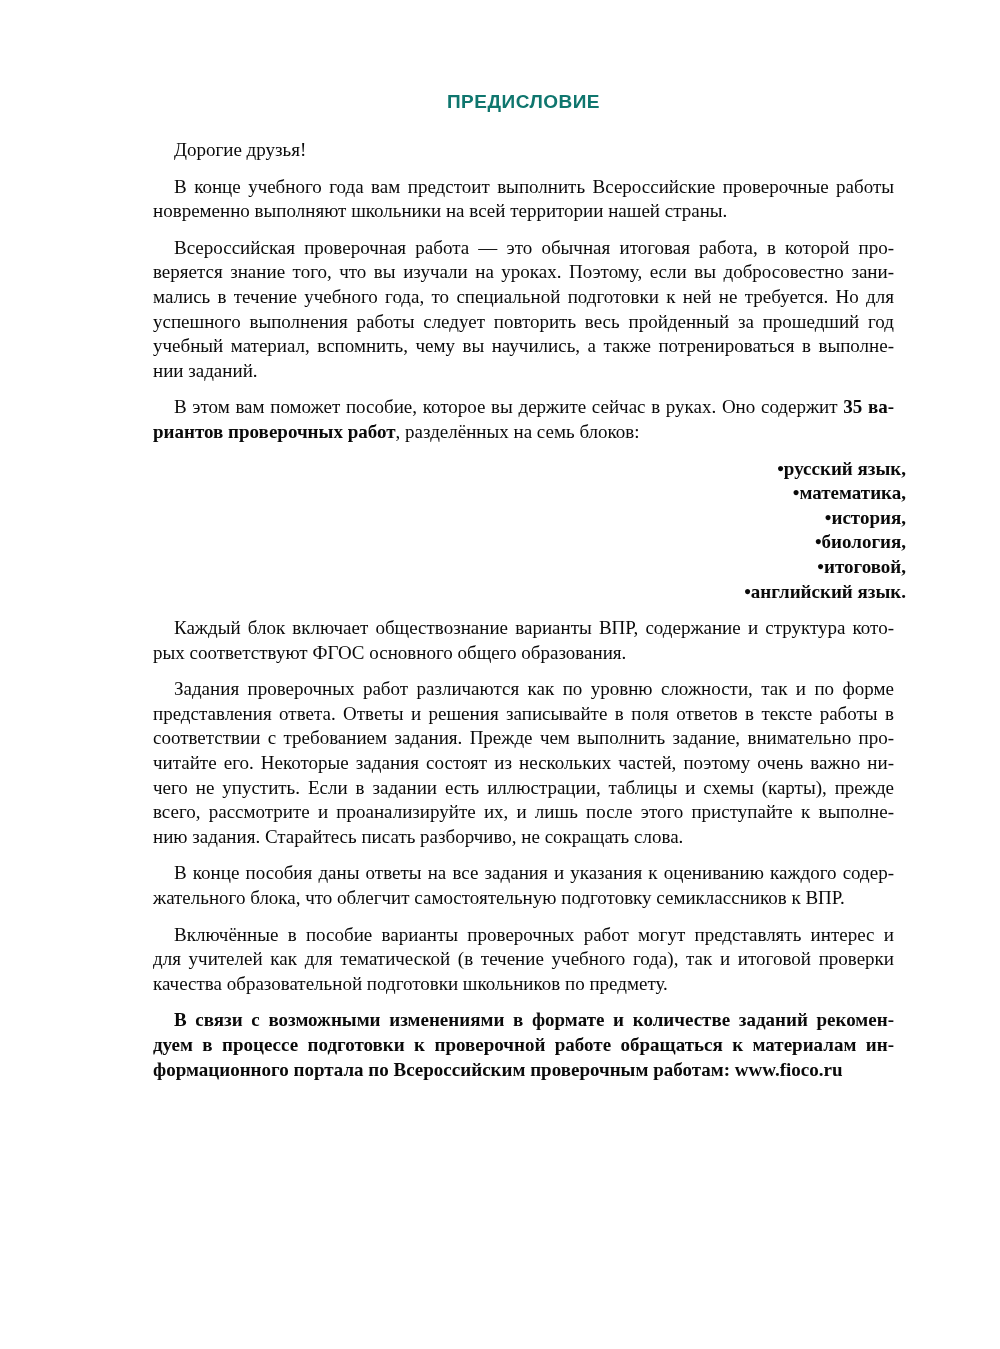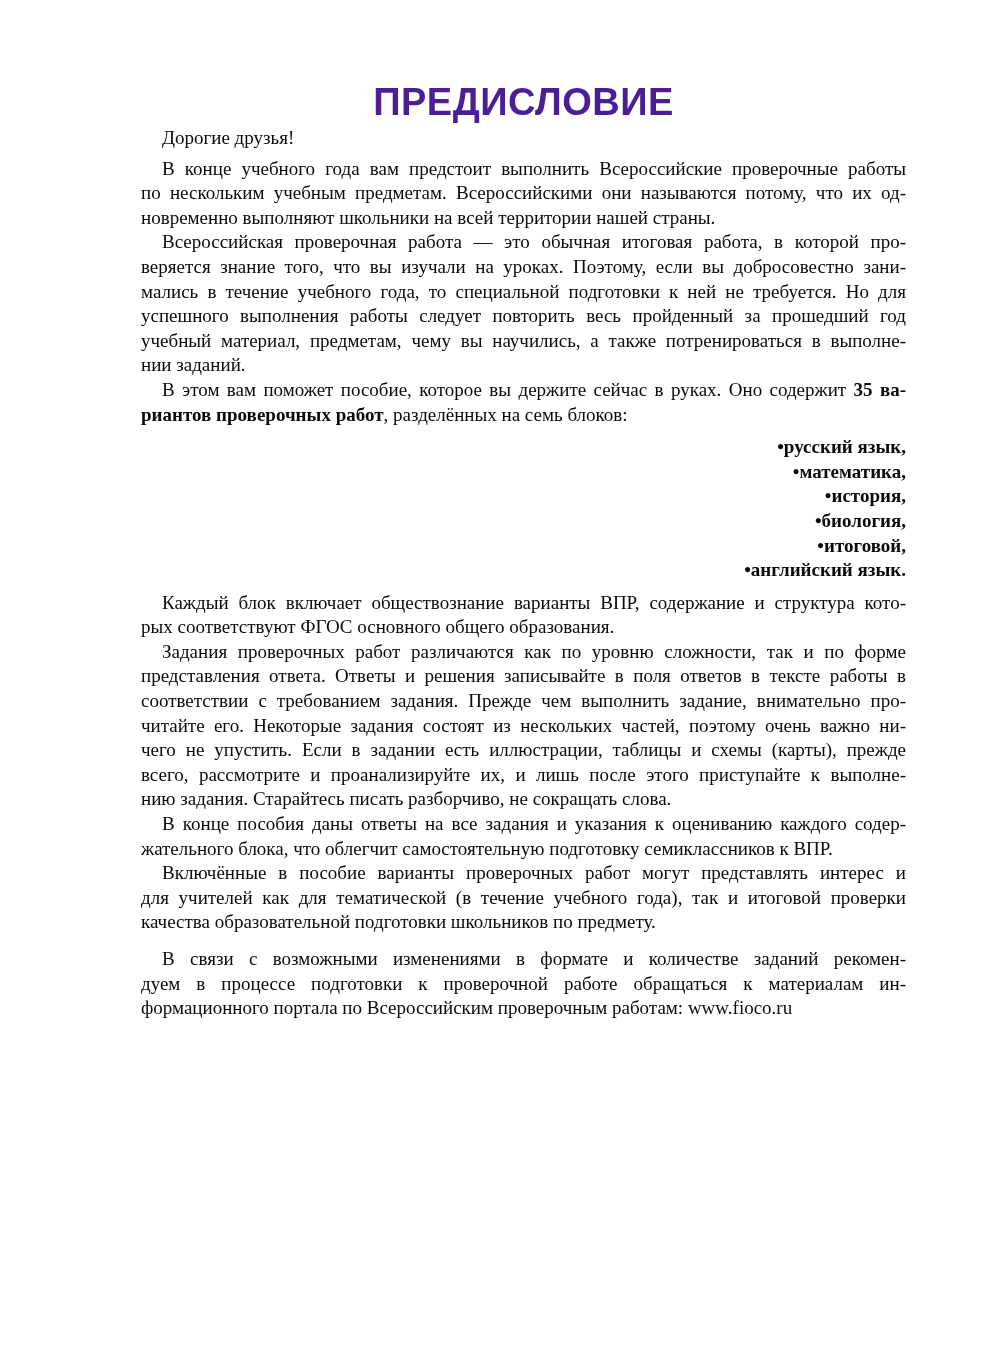--- a/index.html
+++ b/index.html
@@ -18,30 +18,30 @@
     line-height: 24.6px;
     overflow: hidden;
   }
   .content {
     position: absolute;
     left: 141px;
     top: 86px;
     width: 765px;
   }
   .doc-title {
-    margin: 0 0 8px 0;
+    margin: 0 0 20px 0;
     text-align: center;
     font-family: "Liberation Sans", sans-serif;
     font-weight: bold;
-    font-size: 38px;
+    font-size: 19px;
     line-height: 32px;
     letter-spacing: 0.5px;
-    color: #4c1d95;
+    color: #0f766e;
   }
-  .para { margin: 0; }
+  .para { margin: 12px; }
   .ln {
     display: block;
     text-align: justify;
     text-align-last: justify;
     white-space: normal;
   }
   .ln.first { text-indent: 21px; }
   .ln.last { text-align-last: left; }
   .greeting { margin-bottom: 6px; }
   .bold { font-weight: bold; }
@@ -50,46 +50,45 @@
     padding-left: 26px;
     font-weight: bold;
   }
   .bullet-row { display: block; text-align: right; }
   .bullet-glyph {
     display: inline-block;
     width: 15px;
     font-weight: bold;
   }
   .notice { margin-top: 12px; }
-  .notice .ln { font-weight: normal; }
+  .notice .ln { font-weight: bold; }
 </style>
 </head>
 <body>
 
 <div class="page">
   <div class="content">
 
     <h1 class="doc-title">ПРЕДИСЛОВИЕ</h1>
 
     <p class="para greeting">
       <span class="ln first last">Дорогие друзья!</span>
     </p>
 
     <p class="para">
       <span class="ln first">В конце учебного года вам предстоит выполнить Всероссийские проверочные работы</span>
-      <span class="ln">по нескольким учебным предметам. Всероссийскими они называются потому, что их од-</span>
       <span class="ln last">новременно выполняют школьники на всей территории нашей страны.</span>
     </p>
 
     <p class="para">
       <span class="ln first">Всероссийская проверочная работа — это обычная итоговая работа, в которой про-</span>
       <span class="ln">веряется знание того, что вы изучали на уроках. Поэтому, если вы добросовестно зани-</span>
       <span class="ln">мались в течение учебного года, то специальной подготовки к ней не требуется. Но для</span>
       <span class="ln">успешного выполнения работы следует повторить весь пройденный за прошедший год</span>
-      <span class="ln">учебный материал, предметам, чему вы научились, а также потренироваться в выполне-</span>
+      <span class="ln">учебный материал, вспомнить, чему вы научились, а также потренироваться в выполне-</span>
       <span class="ln last">нии заданий.</span>
     </p>
 
     <p class="para">
       <span class="ln first"><span>В этом вам поможет пособие, которое вы держите сейчас в руках. Оно содержит </span><span class="bold">35 ва-</span></span>
       <span class="ln last"><span class="bold">риантов проверочных работ</span><span>, разделённых на семь блоков:</span></span>
     </p>
 
     <div class="subject-list">
       <span class="bullet-row"><span class="bullet-glyph">•</span><span>русский язык,</span></span>

